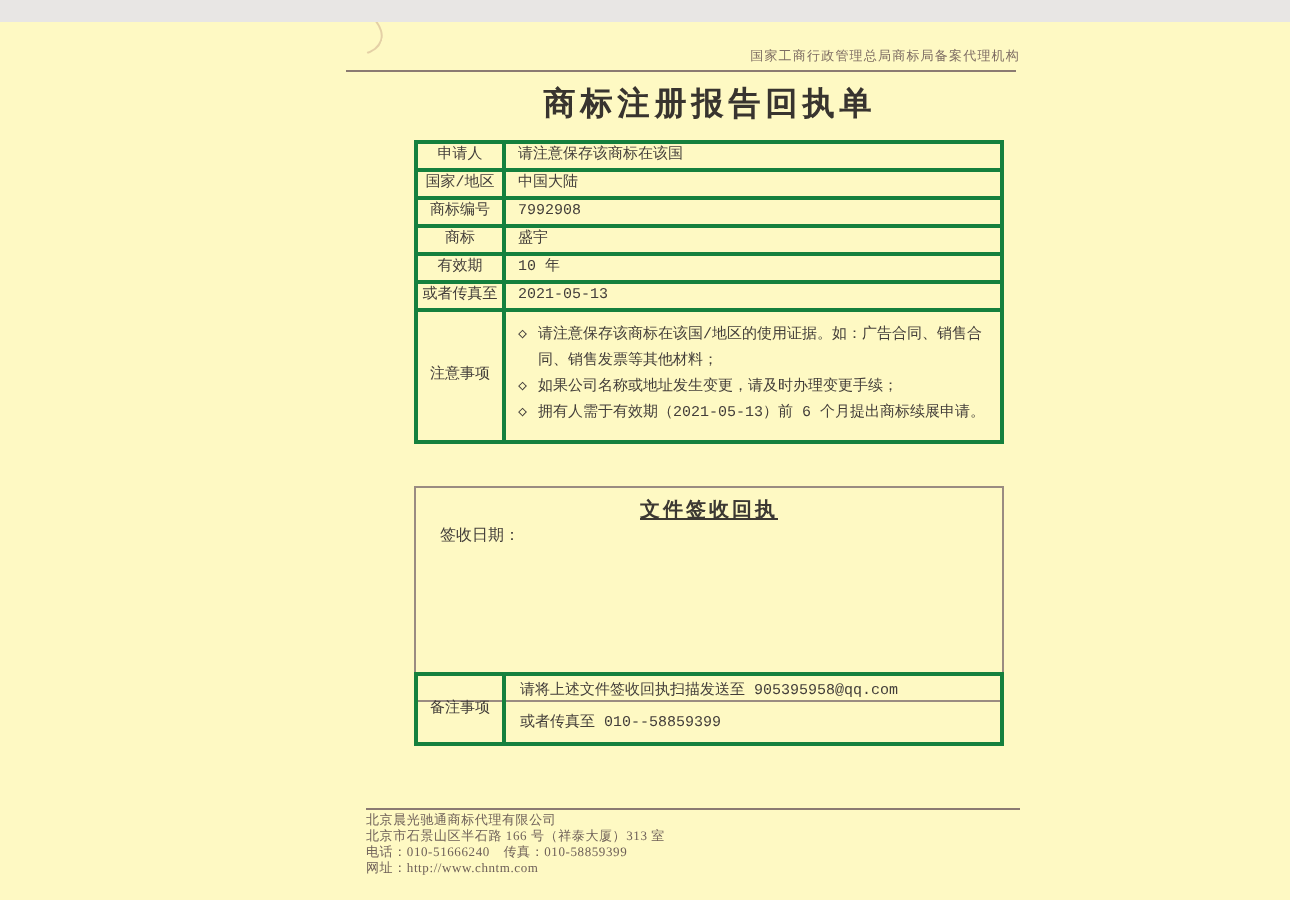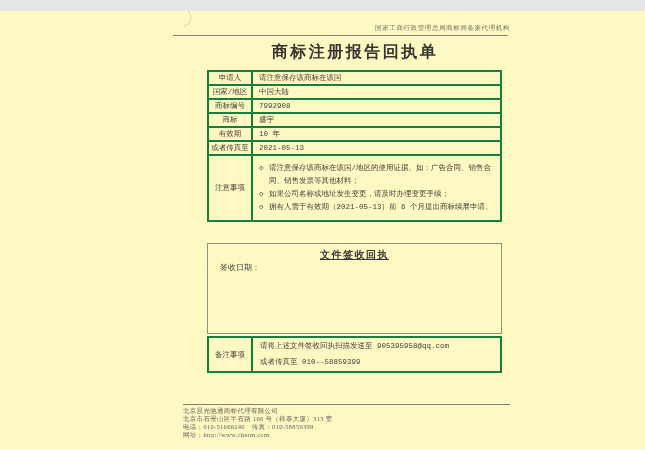--- a/index.html
+++ b/index.html
@@ -46,21 +46,21 @@
   table.main{top:59px;}
   table.main tr.data-row{height:13px;}
   td.lbl{width:40px;text-align:center;padding:0 1px;}
   td.val{padding:1px 4px 1px 6px;}
   tr.notes-row{height:66px;}
   td.notes{vertical-align:middle;padding:2px 4px 2px 6px;}
   .note-item{display:flex;line-height:13px;}
   .note-bullet{width:10px;flex:0 0 10px;}
   .note-text{flex:1;}
   .receipt-box{
-    position:absolute;left:207px;top:232px;width:295px;height:91px;
+    position:absolute;left:207px;top:232px;width:295px;height:108px;
     border:1px solid #9a8c81;box-sizing:border-box;
     padding:4px 12px;
   }
   .receipt-title{
     text-align:center;font-size:10px;font-weight:700;
     text-decoration:underline;letter-spacing:1.5px;color:#3c3833;
   }
   .receipt-statement{margin-top:4px;font-size:8px;line-height:10px;}
   .seal-label{margin-top:16px;font-size:8px;line-height:10px;}
   .signer-label{margin-top:18px;font-size:8px;line-height:10px;}

